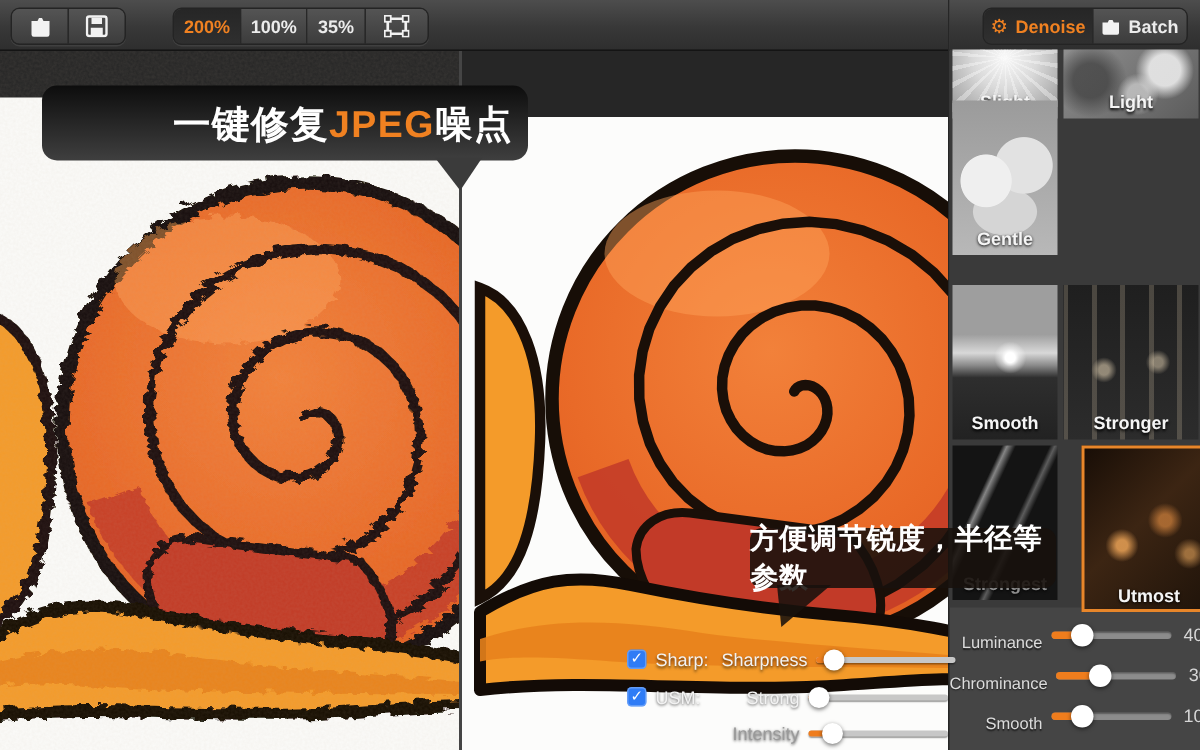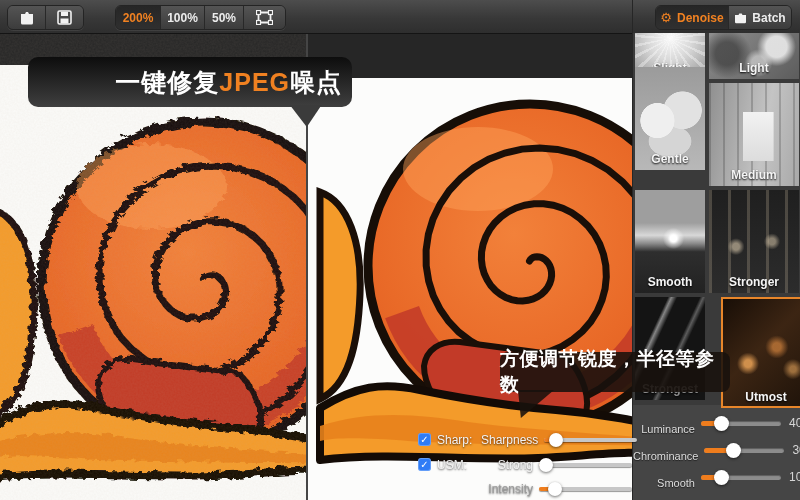--- a/index.html
+++ b/index.html
@@ -30,21 +30,21 @@
   .canvas svg{position:absolute;left:0;top:0;}
   
   .tip1{position:absolute;left:28px;top:57px;width:324px;height:50px;
     background:linear-gradient(#0d0d0d,#3f3f3f);border-radius:10px;
     display:flex;align-items:center;justify-content:flex-end;padding-right:10px;
     box-sizing:border-box;z-index:20;}
   .tip1 .t{font-size:25px;font-weight:bold;color:#ffffff;letter-spacing:1px;}
   .tip1 .hl{color:#f08121;}
   .tip1-tail{position:absolute;left:287px;top:105px;width:36px;height:22px;
     background:#3b3b3b;clip-path:polygon(8% 0,96% 0,55% 100%);z-index:20;}
-  .tip2{position:absolute;left:500px;top:352px;width:230px;height:40px;
+  .tip2{position:absolute;left:500px;top:352px;width:204px;height:40px;
     background:rgba(24,17,12,.88);border-radius:8px;display:flex;
     align-items:center;justify-content:flex-start;z-index:60;}
   .tip2 .t{font-size:19px;font-weight:bold;color:#fff;letter-spacing:.5px;}
   .tip2-tail{position:absolute;left:518px;top:390px;width:36px;height:28px;
     background:rgba(24,17,12,.88);clip-path:polygon(0 0,100% 0,8% 100%);z-index:60;}
   
   .ov-row{position:absolute;left:418px;width:214px;height:15px;display:flex;
     align-items:center;gap:6px;z-index:30;}
   .ov-row .cb{width:13px;height:13px;border-radius:3px;background:#2f7cf6;
     color:#fff;font-size:10px;line-height:13px;text-align:center;flex:0 0 13px;
@@ -191,21 +191,21 @@
       <svg class="icon-svg" width="15" height="15" viewBox="0 0 15 15">
         <rect x="1" y="1" width="13" height="13" rx="1.5" fill="none" stroke="#f2f2f2" stroke-width="1.6"></rect>
         <rect x="4" y="1.8" width="7" height="4.2" fill="#f2f2f2"></rect>
         <rect x="3.5" y="8.5" width="8" height="5" fill="#f2f2f2"></rect>
       </svg>
     </div>
   </div>
   <div class="seg-group g-zoom">
     <div class="seg pressed orange" style="width:44px">200%</div>
     <div class="seg" style="width:43px">100%</div>
-    <div class="seg" style="width:38px">50%</div>
+    <div class="seg" style="width:38px">35%</div>
     <div class="seg" style="width:41px">
       <svg class="icon-svg" width="17" height="15" viewBox="0 0 17 15">
         <rect x="2.5" y="2.5" width="12" height="10" rx="1.5" fill="none" stroke="#f2f2f2" stroke-width="1.8"></rect>
         <rect x="0.5" y="0.5" width="4" height="4" fill="#3f3f3f" stroke="#f2f2f2" stroke-width="1.2"></rect>
         <rect x="12.5" y="0.5" width="4" height="4" fill="#3f3f3f" stroke="#f2f2f2" stroke-width="1.2"></rect>
         <rect x="0.5" y="10.5" width="4" height="4" fill="#3f3f3f" stroke="#f2f2f2" stroke-width="1.2"></rect>
         <rect x="12.5" y="10.5" width="4" height="4" fill="#3f3f3f" stroke="#f2f2f2" stroke-width="1.2"></rect>
       </svg>
     </div>
   </div>
@@ -230,23 +230,20 @@
   <div class="presets">
     <div class="thumb th-slight" style="left:2px;top:0;width:70px;height:46px">
       <div class="lbl">Slight</div>
     </div>
     <div class="thumb th-light" style="left:76px;top:0;width:90px;height:46px">
       <div class="lbl">Light</div>
     </div>
     <div class="thumb th-gentle" style="left:2px;top:34px;width:70px;height:103px">
       <div class="lbl">Gentle</div>
     </div>
-    <div class="thumb th-medium" style="left:76px;top:50px;width:90px;height:103px">
-      <div class="lbl">Medium</div>
-    </div>
     <div class="thumb th-strong" style="left:2px;top:157px;width:70px;height:103px">
       <div class="lbl">Smooth</div>
     </div>
     <div class="thumb th-stronger" style="left:76px;top:157px;width:90px;height:103px">
       <div class="lbl">Stronger</div>
     </div>
     <div class="thumb th-strongest" style="left:2px;top:264px;width:70px;height:103px">
       <div class="lbl dim">Strongest</div>
     </div>
     <div class="thumb th-utmost sel" style="left:88px;top:264px;width:90px;height:111px">

